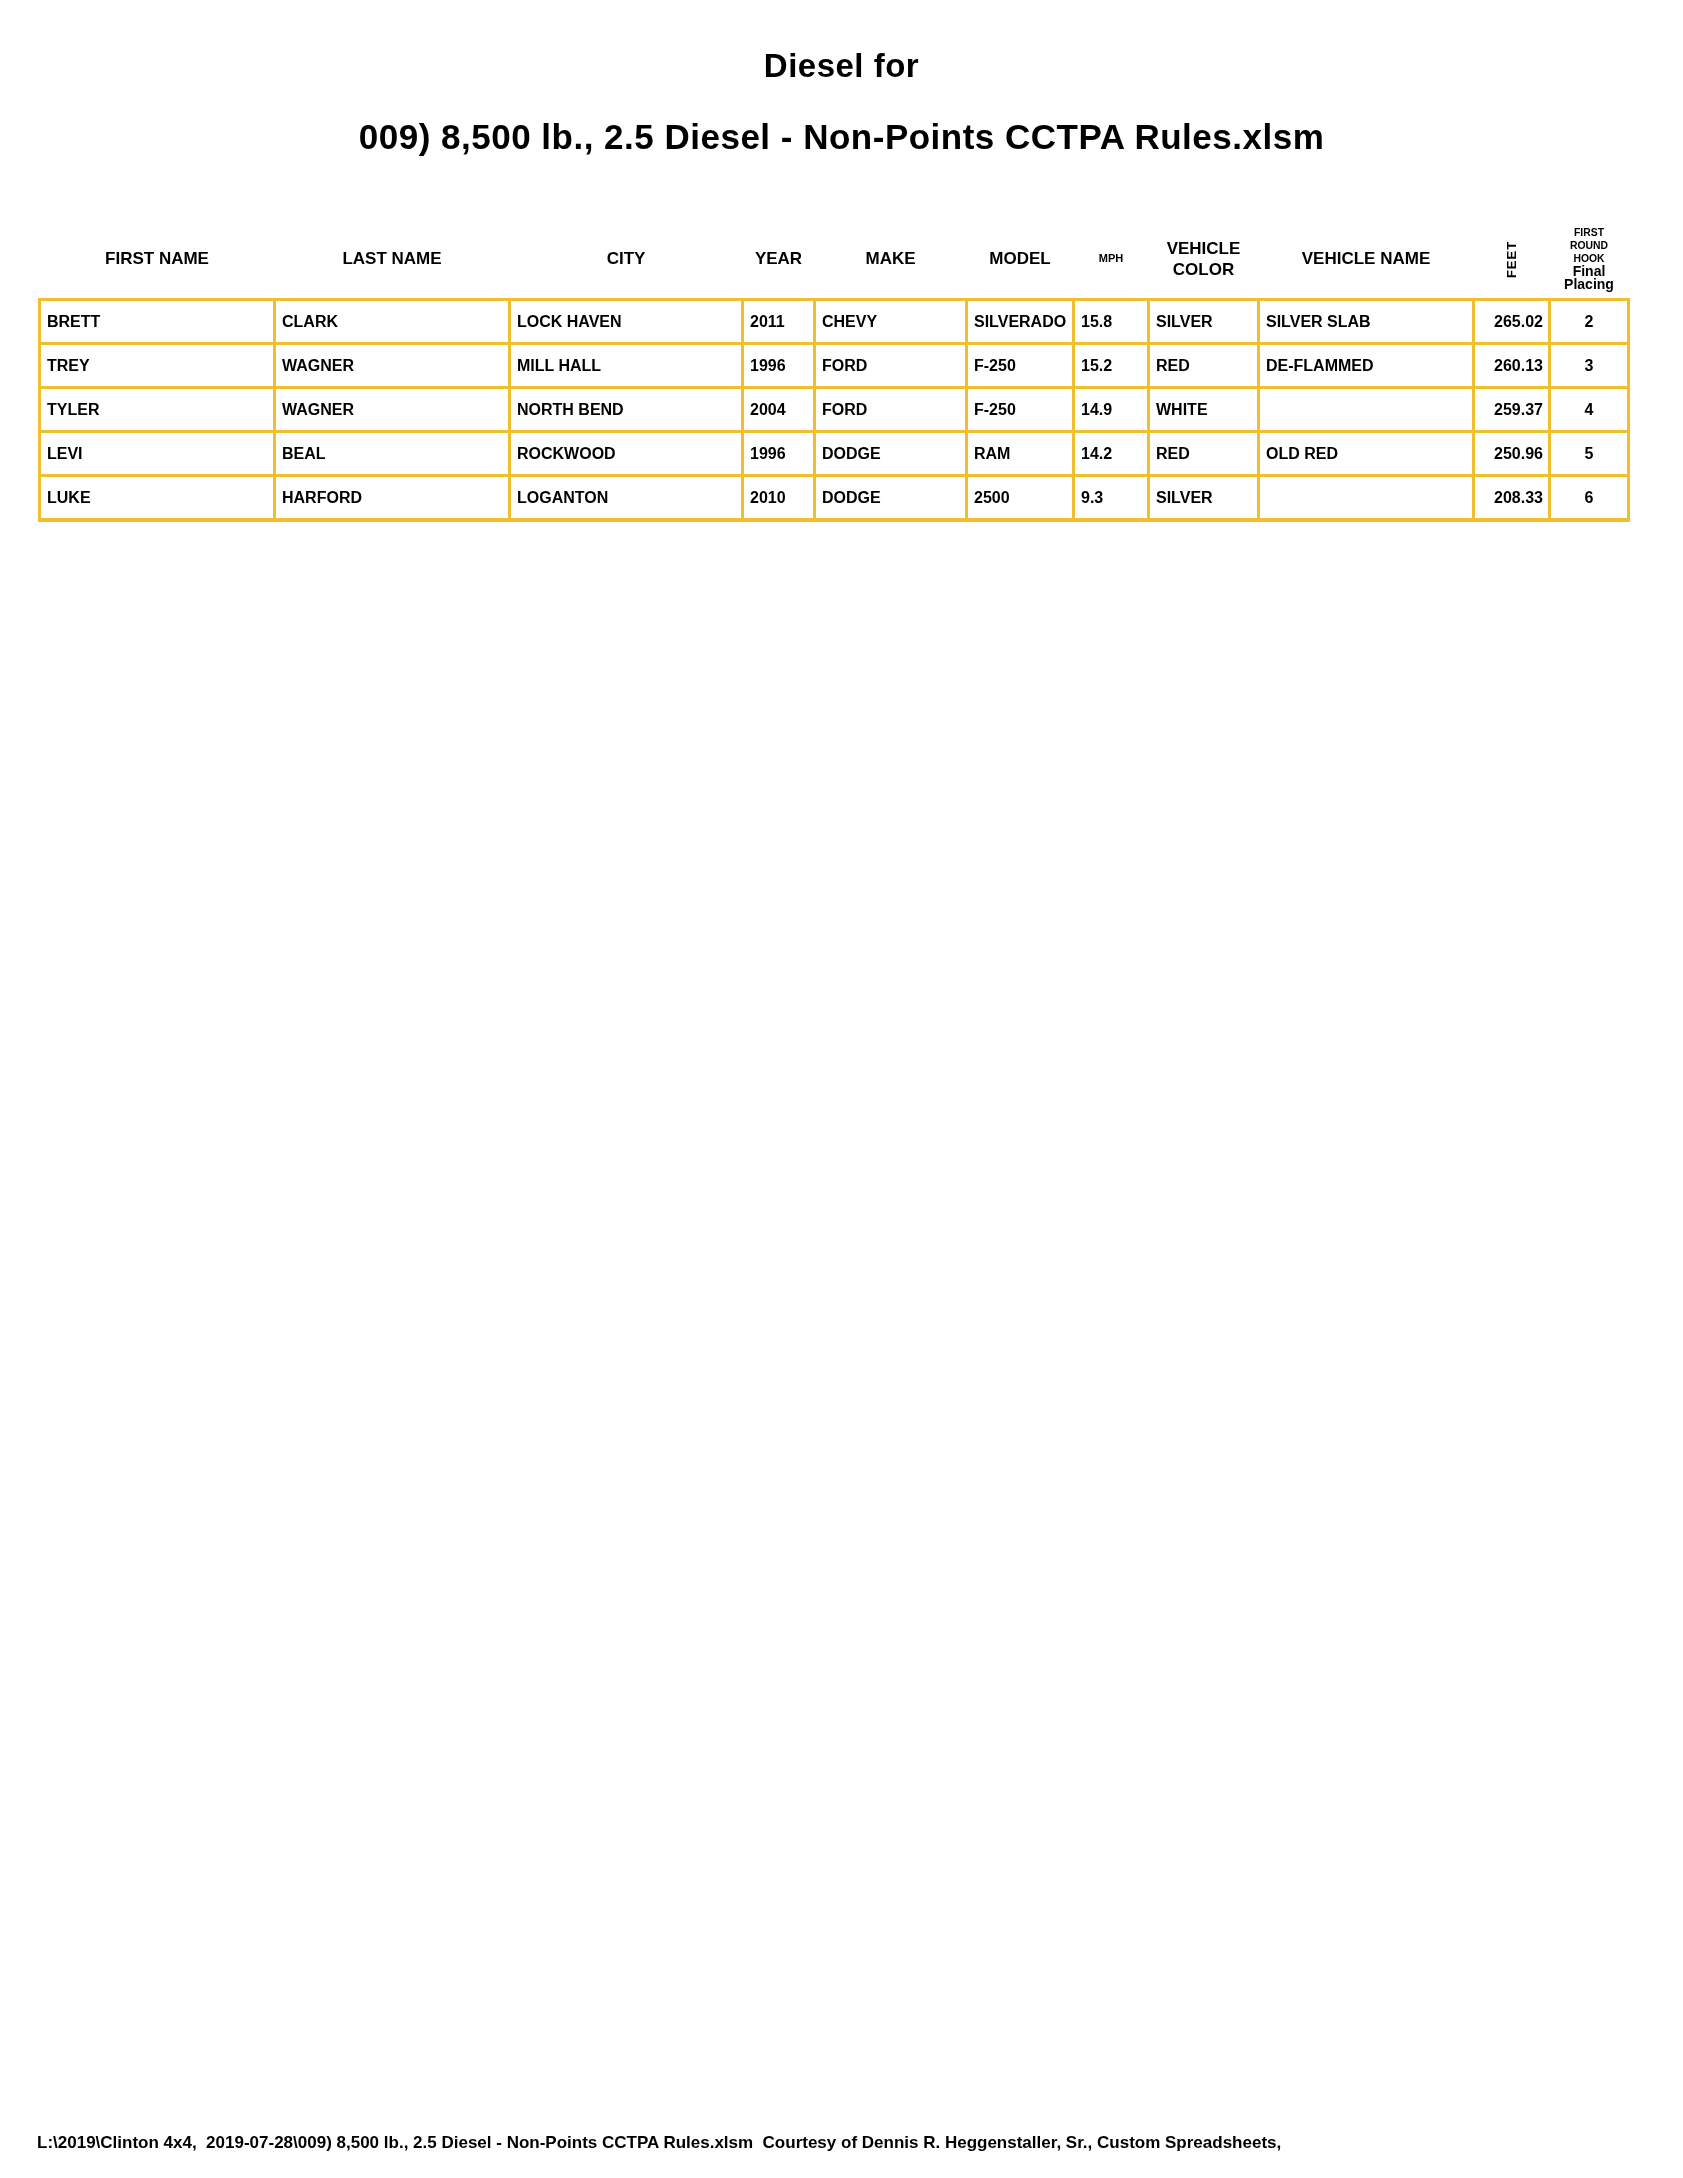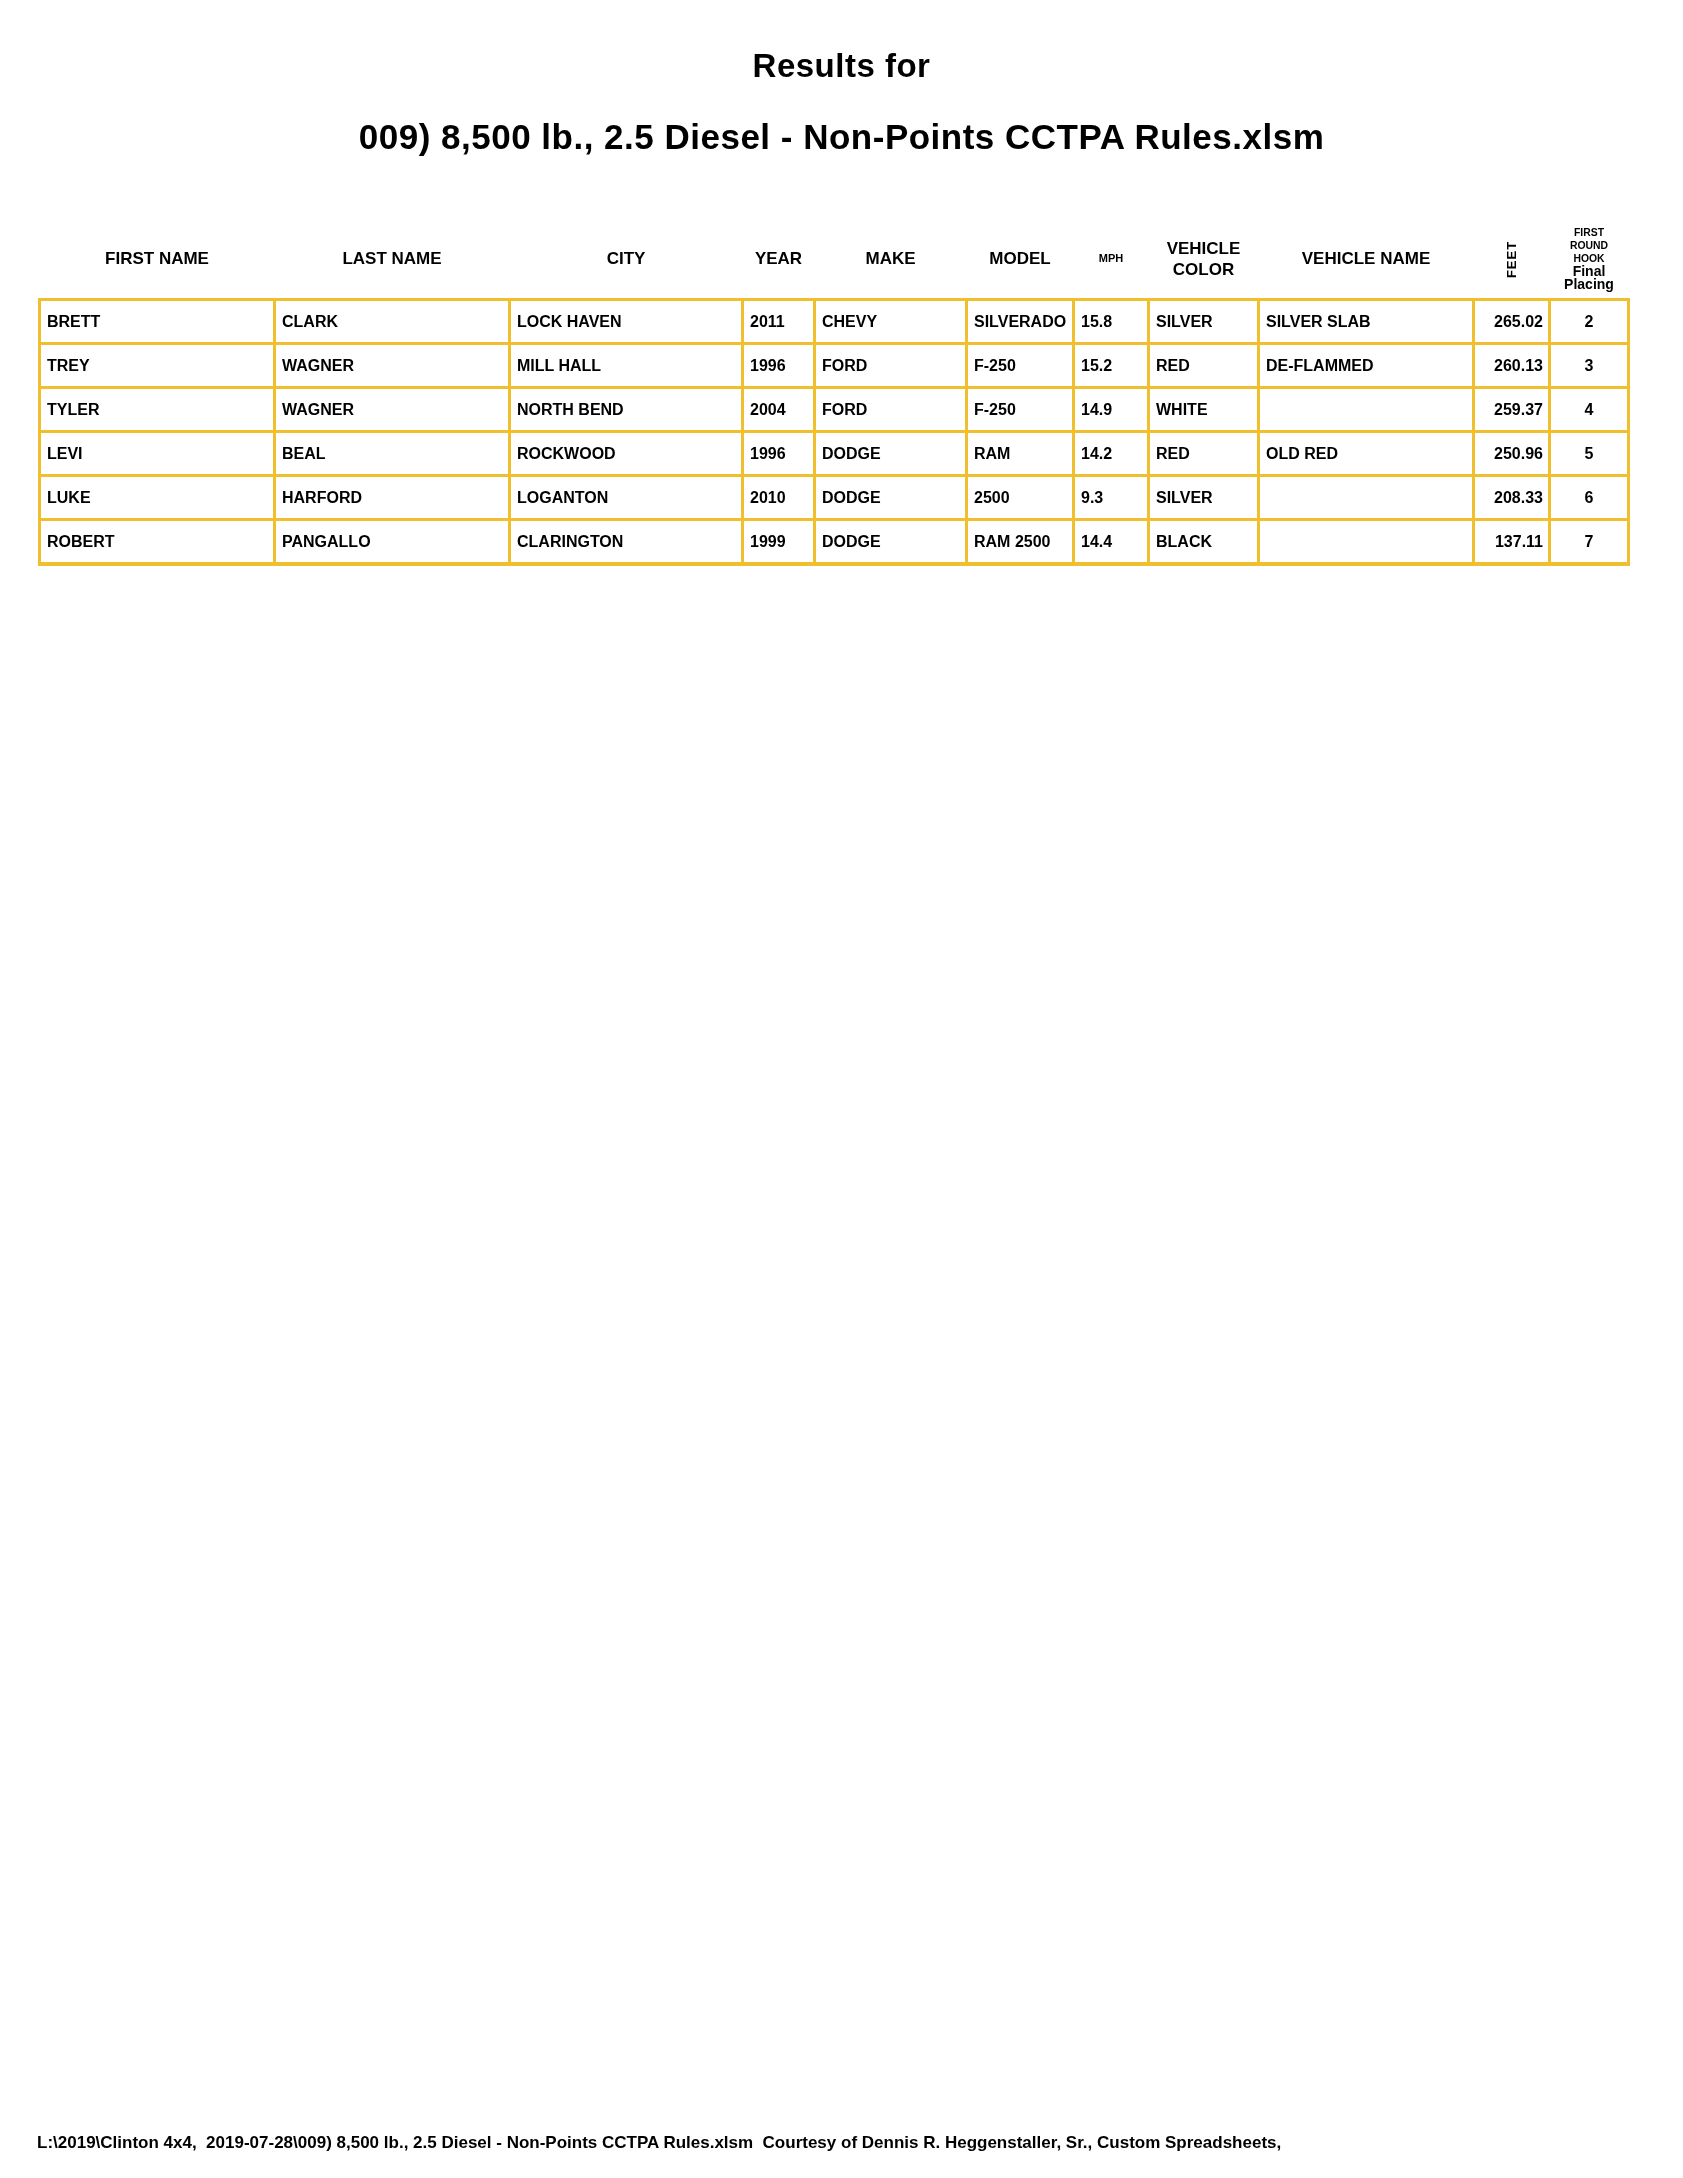--- a/index.html
+++ b/index.html
@@ -85,21 +85,21 @@
     font-size: 17px;
     line-height: 31px;
     white-space: pre;
     font-weight: bold;
   }
 </style>
 </head>
 <body>
 
 <div class="title-block">
-  <div class="title-line1">Results for</div>
+  <div class="title-line1">Diesel for</div>
   <div class="title-line2">009) 8,500 lb., 2.5 Diesel - Non-Points CCTPA Rules.xlsm</div>
 </div>
 
 <table class="results">
   <colgroup>
     <col style="width:235px">
     <col style="width:235px">
     <col style="width:233px">
     <col style="width:72px">
     <col style="width:152px">
@@ -187,33 +187,20 @@
         <td class="col-city">LOGANTON</td>
         <td class="col-year">2010</td>
         <td class="col-make">DODGE</td>
         <td class="col-model">2500</td>
         <td class="col-mph">9.3</td>
         <td class="col-vehicle_color">SILVER</td>
         <td class="col-vehicle_name"></td>
         <td class="col-feet">208.33</td>
         <td class="col-placing">6</td>
       </tr>
-      <tr>
-        <td class="col-first_name">ROBERT</td>
-        <td class="col-last_name">PANGALLO</td>
-        <td class="col-city">CLARINGTON</td>
-        <td class="col-year">1999</td>
-        <td class="col-make">DODGE</td>
-        <td class="col-model">RAM 2500</td>
-        <td class="col-mph">14.4</td>
-        <td class="col-vehicle_color">BLACK</td>
-        <td class="col-vehicle_name"></td>
-        <td class="col-feet">137.11</td>
-        <td class="col-placing">7</td>
-      </tr>
     </tbody>
 </table>
 
 <div class="footer">
   <div>L:\2019\Clinton 4x4,  2019-07-28\009) 8,500 lb., 2.5 Diesel - Non-Points CCTPA Rules.xlsm  Courtesy of Dennis R. Heggenstaller, Sr., Custom Spreadsheets,</div>
   
 </div>
 
 
 </body></html>

